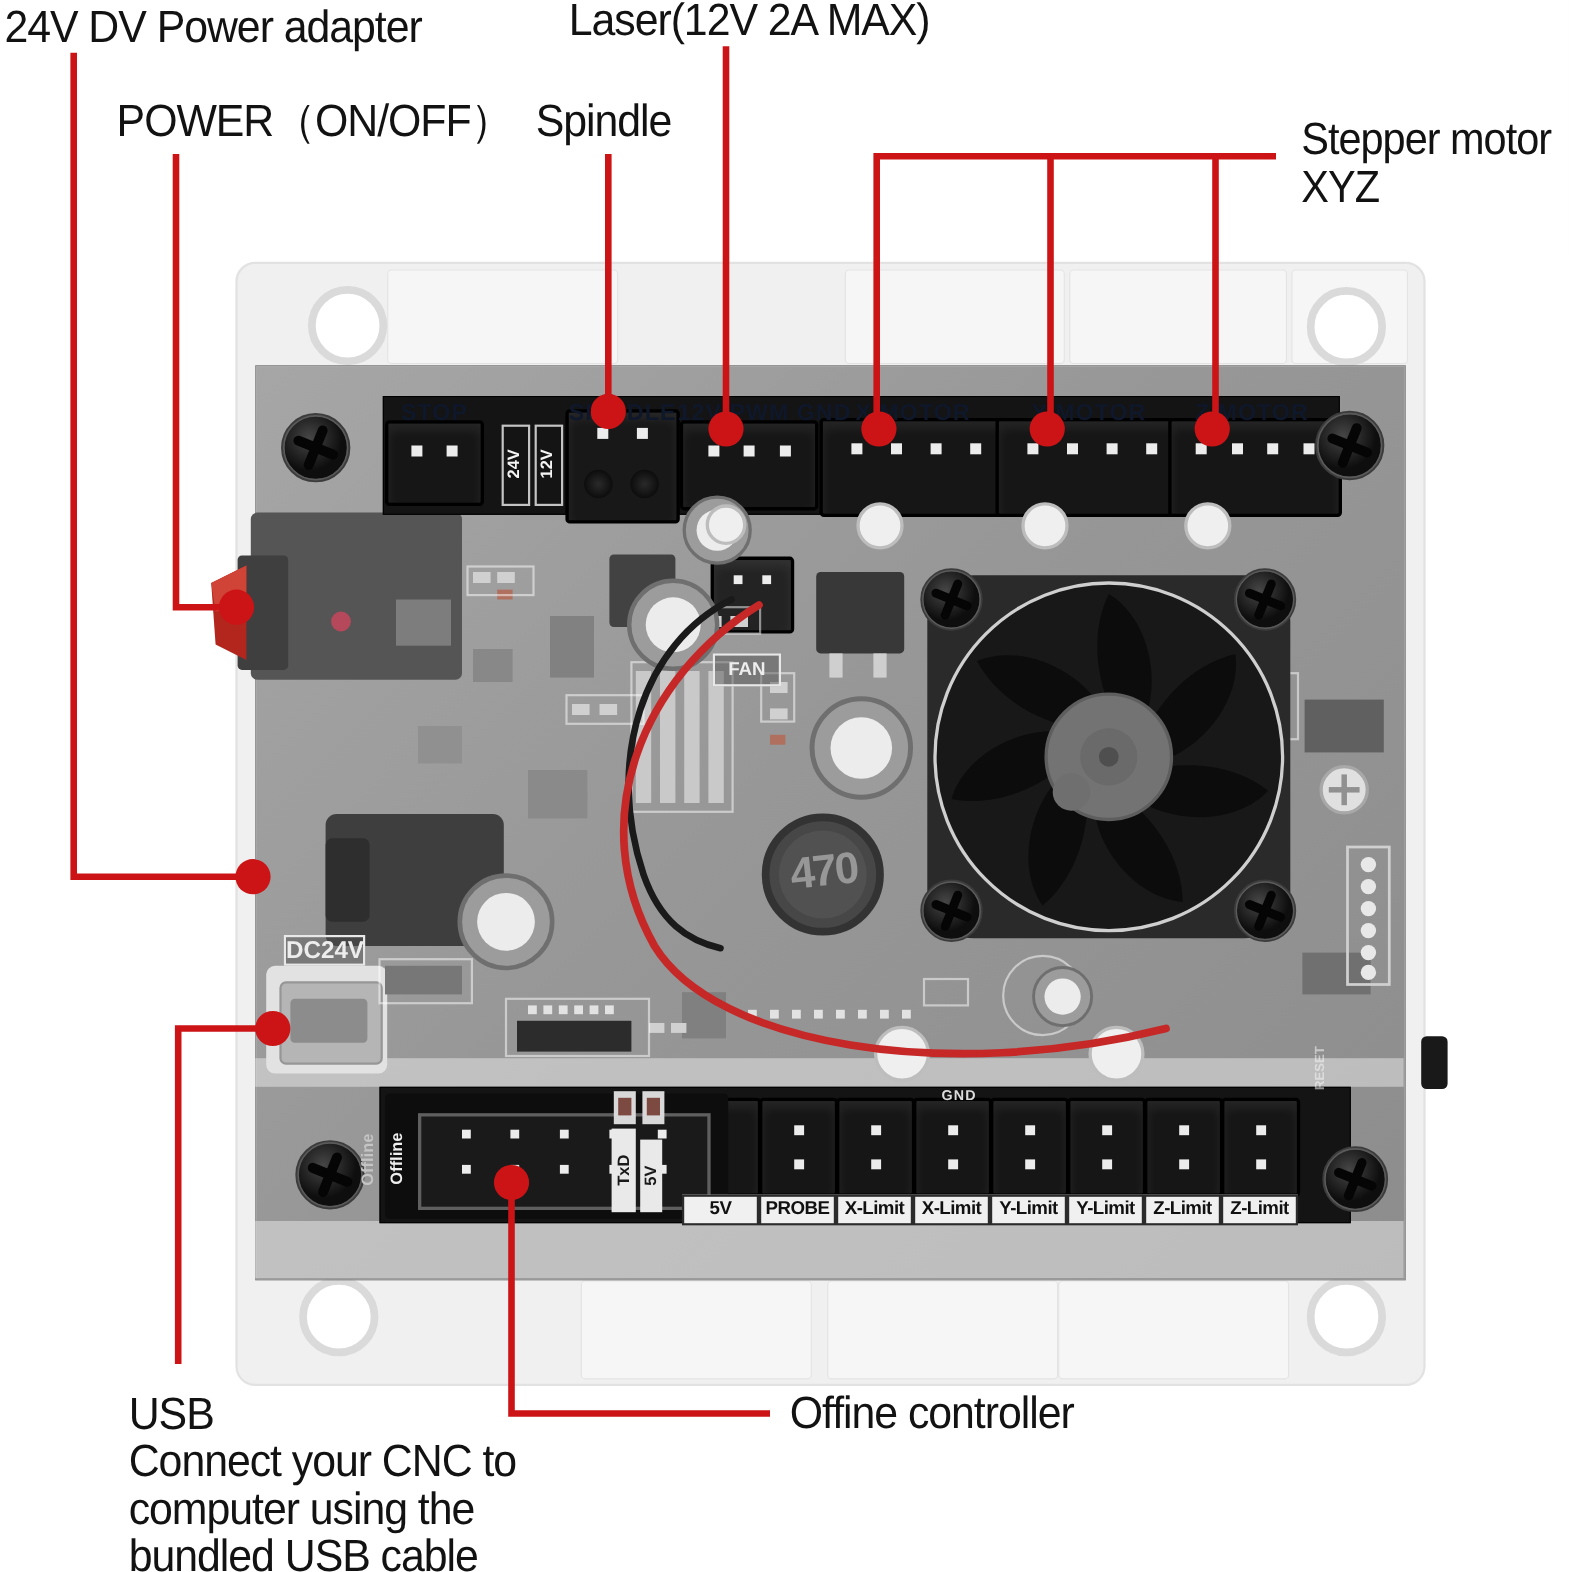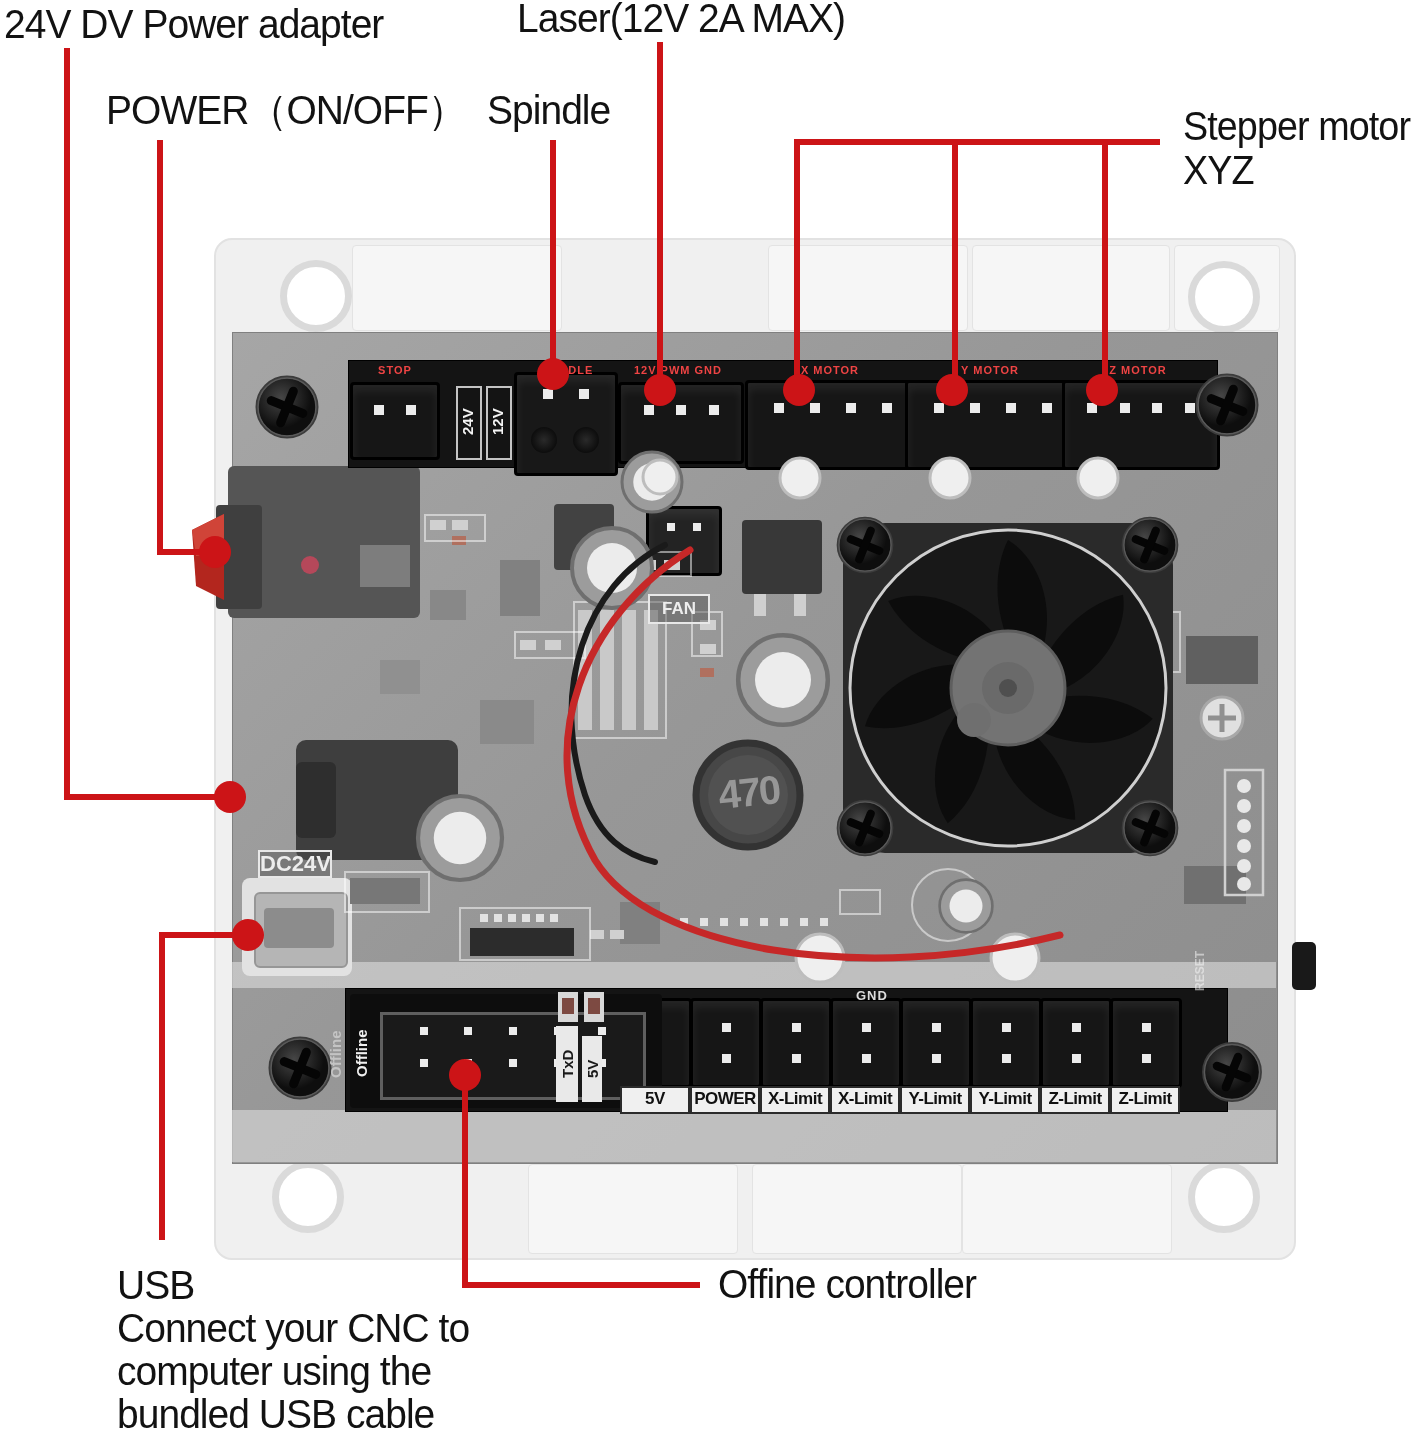--- a/index.html
+++ b/index.html
@@ -14,21 +14,21 @@
   .tab{background:#f6f6f6;border:1px solid #e3e3e3;border-radius:4px;}
   .hole{background:#ffffff;border:7px solid #dadada;border-radius:50%;}
   .pcb{background:linear-gradient(135deg,#a6a6a6 0%,#979797 45%,#8d8d8d 100%);border:1px solid #808080;}
   .ledge{background:rgba(228,228,228,.55);}
   
   .strip{background:#141414;border:1px solid #000;}
   .conn{position:absolute;background:#161616;border:3px solid #000;border-radius:4px;box-shadow:inset 0 6px 10px rgba(255,255,255,.07);}
   .pinrow{display:flex;justify-content:space-evenly;align-items:center;margin-top:20px;}
   .pincol{display:flex;flex-direction:column;justify-content:space-evenly;align-items:center;height:100%;}
   .pin{width:10px;height:10px;background:#ececec;}
-  .strip-label{position:absolute;color:#ef4444;font-weight:bold;font-size:11px;letter-spacing:1px;
+  .strip-label{position:absolute;color:#0f172a;font-weight:bold;font-size:21px;letter-spacing:1px;
                white-space:nowrap;text-align:center;z-index:3;}
   .plate{position:absolute;background:#f0f0f0;border:2px solid #2b2b2b;color:#111;font-weight:bold;
          font-size:17px;text-align:center;line-height:22px;z-index:3;letter-spacing:-0.5px;}
   .vtext{position:absolute;writing-mode:vertical-rl;transform:rotate(180deg);font-weight:bold;
          text-align:center;display:flex;align-items:center;justify-content:center;z-index:3;}
   .white-plate-label{position:absolute;border:2px solid #e8e8e8;color:#ededed;font-weight:bold;
          text-align:center;z-index:3;background:rgba(80,80,80,.45);}
   svg{position:absolute;left:0;top:0;}
   #board-art{z-index:2;}
   #callouts{z-index:5;}
@@ -206,21 +206,21 @@
       </div>
     </div>
   <div class="conn" style="left:1110px;top:998px;width:66px;height:84px;">
       <div class="pincol">
         <div class="pin" style="width:9px;height:9px;"></div>
         <div class="pin" style="width:9px;height:9px;"></div>
       </div>
     </div>
 
   <div class="plate" style="left:620px;top:1086px;width:66px;height:24px;">5V</div>
-  <div class="plate" style="left:690px;top:1086px;width:66px;height:24px;">POWER</div>
+  <div class="plate" style="left:690px;top:1086px;width:66px;height:24px;">PROBE</div>
   <div class="plate" style="left:760px;top:1086px;width:66px;height:24px;">X-Limit</div>
   <div class="plate" style="left:830px;top:1086px;width:66px;height:24px;">X-Limit</div>
   <div class="plate" style="left:900px;top:1086px;width:66px;height:24px;">Y-Limit</div>
   <div class="plate" style="left:970px;top:1086px;width:66px;height:24px;">Y-Limit</div>
   <div class="plate" style="left:1040px;top:1086px;width:66px;height:24px;">Z-Limit</div>
   <div class="plate" style="left:1110px;top:1086px;width:66px;height:24px;">Z-Limit</div>
 
   <div class="conn" style="left:646px;top:506px;width:70px;height:64px;background:#232323;">
     <div class="pinrow" style="margin-top:14px;">
         <div class="pin" style="width:8px;height:8px;"></div>

